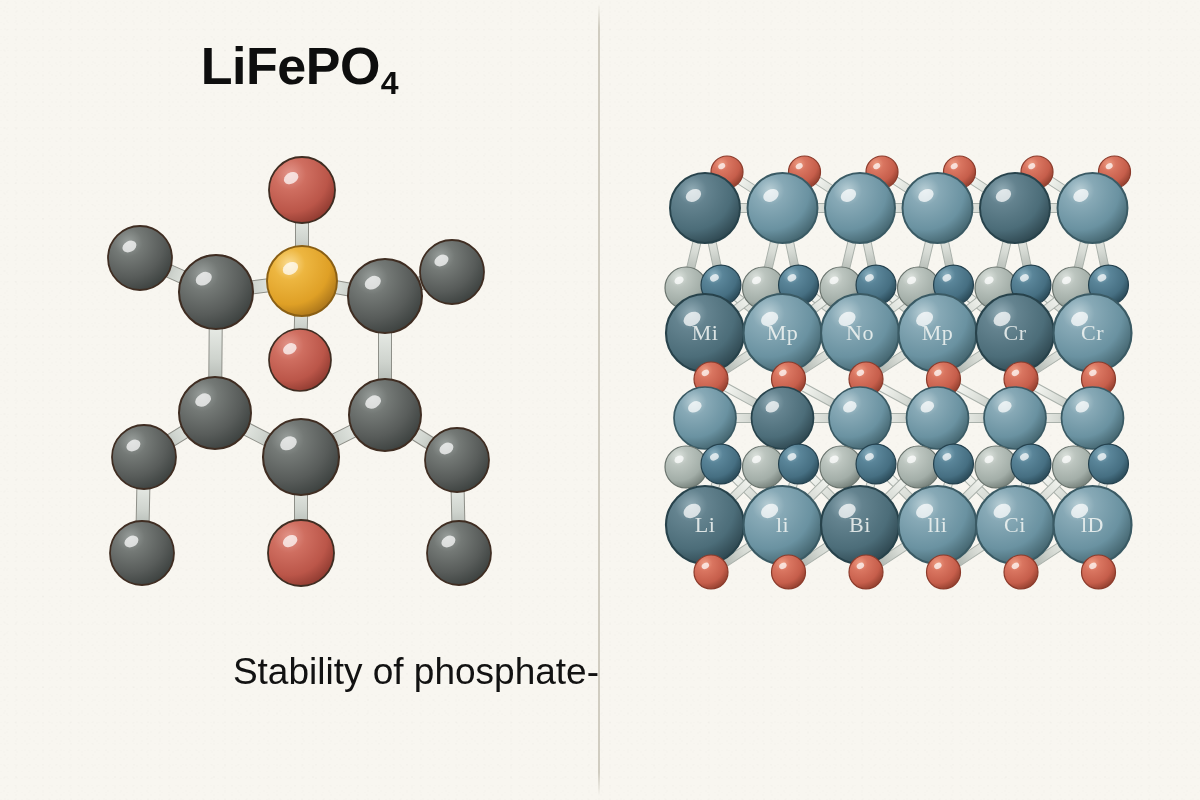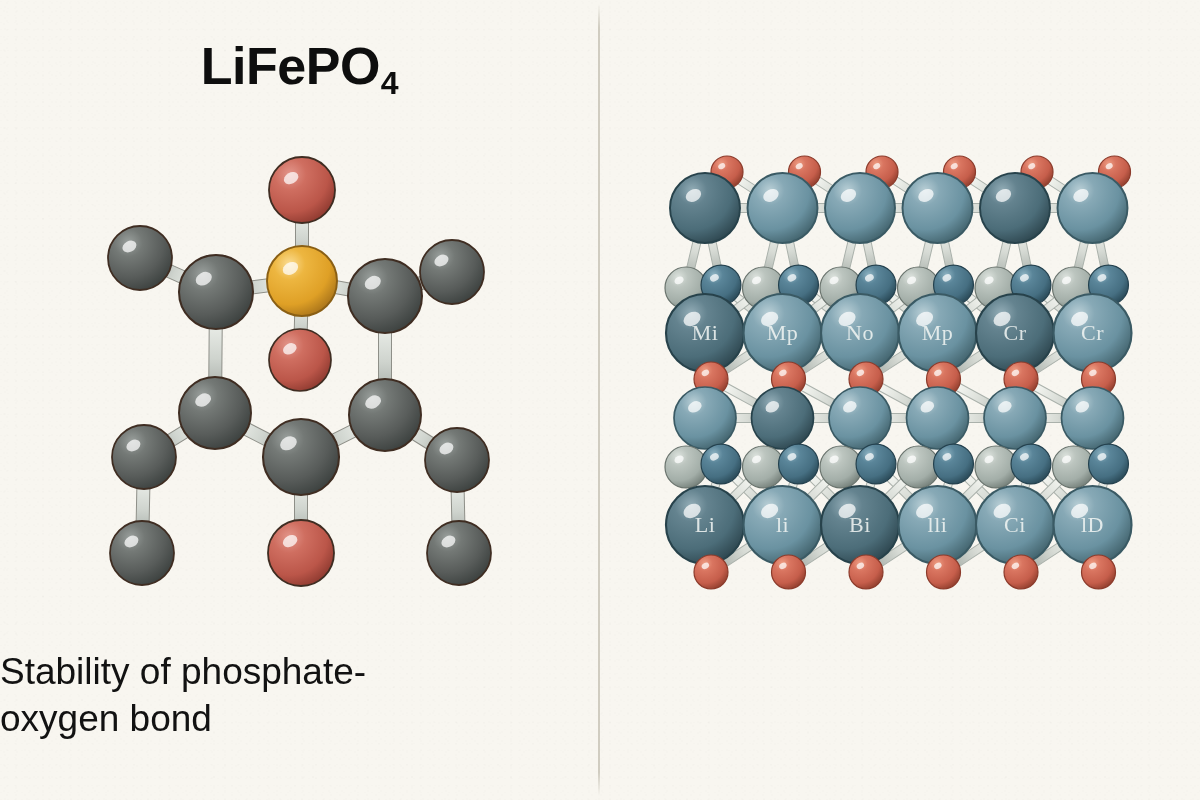--- a/index.html
+++ b/index.html
@@ -70,21 +70,21 @@
     vertical-align: baseline;
     position: relative;
     top: 10px;
     margin-left: 1px;
   }
 
   .panel-caption {
     position: absolute;
     left: 0;
     width: 100%;
-    text-align: left;
+    text-align: right;
     font-size: 37px;
     color: #121212;
     line-height: 1.28;
     font-weight: 400;
   }
   #caption-left  { top: 648px; }
   #caption-right { top: 660px; }
 
   .figure {
     position: absolute;
@@ -181,21 +181,20 @@
             <circle cx="459" cy="553" r="32" fill="url(#gradGray)" stroke="#3f2d22" stroke-width="1.76"></circle>
             <ellipse cx="448.44" cy="541.48" rx="7.36" ry="5.44" fill="rgba(255,255,255,0.72)" transform="rotate(-28 448.44 541.48)"></ellipse>
             <circle cx="301" cy="553" r="33" fill="url(#gradOxy)" stroke="#3f2d22" stroke-width="1.815"></circle>
             <ellipse cx="290.11" cy="541.12" rx="7.590000000000001" ry="5.61" fill="rgba(255,255,255,0.72)" transform="rotate(-28 290.11 541.12)"></ellipse>
           </g>
       </svg>
     </div>
 
     <div class="panel-caption" id="caption-left">
       <div>Stability of phosphate-</div>
-      <div>oxygen bond</div>
     </div>
   </div>
 
   <div id="divider"></div>
 
   <div class="panel" id="panel-right">
 
 
     <div class="figure">
       <svg width="599" height="800" viewBox="0 0 599 800">

